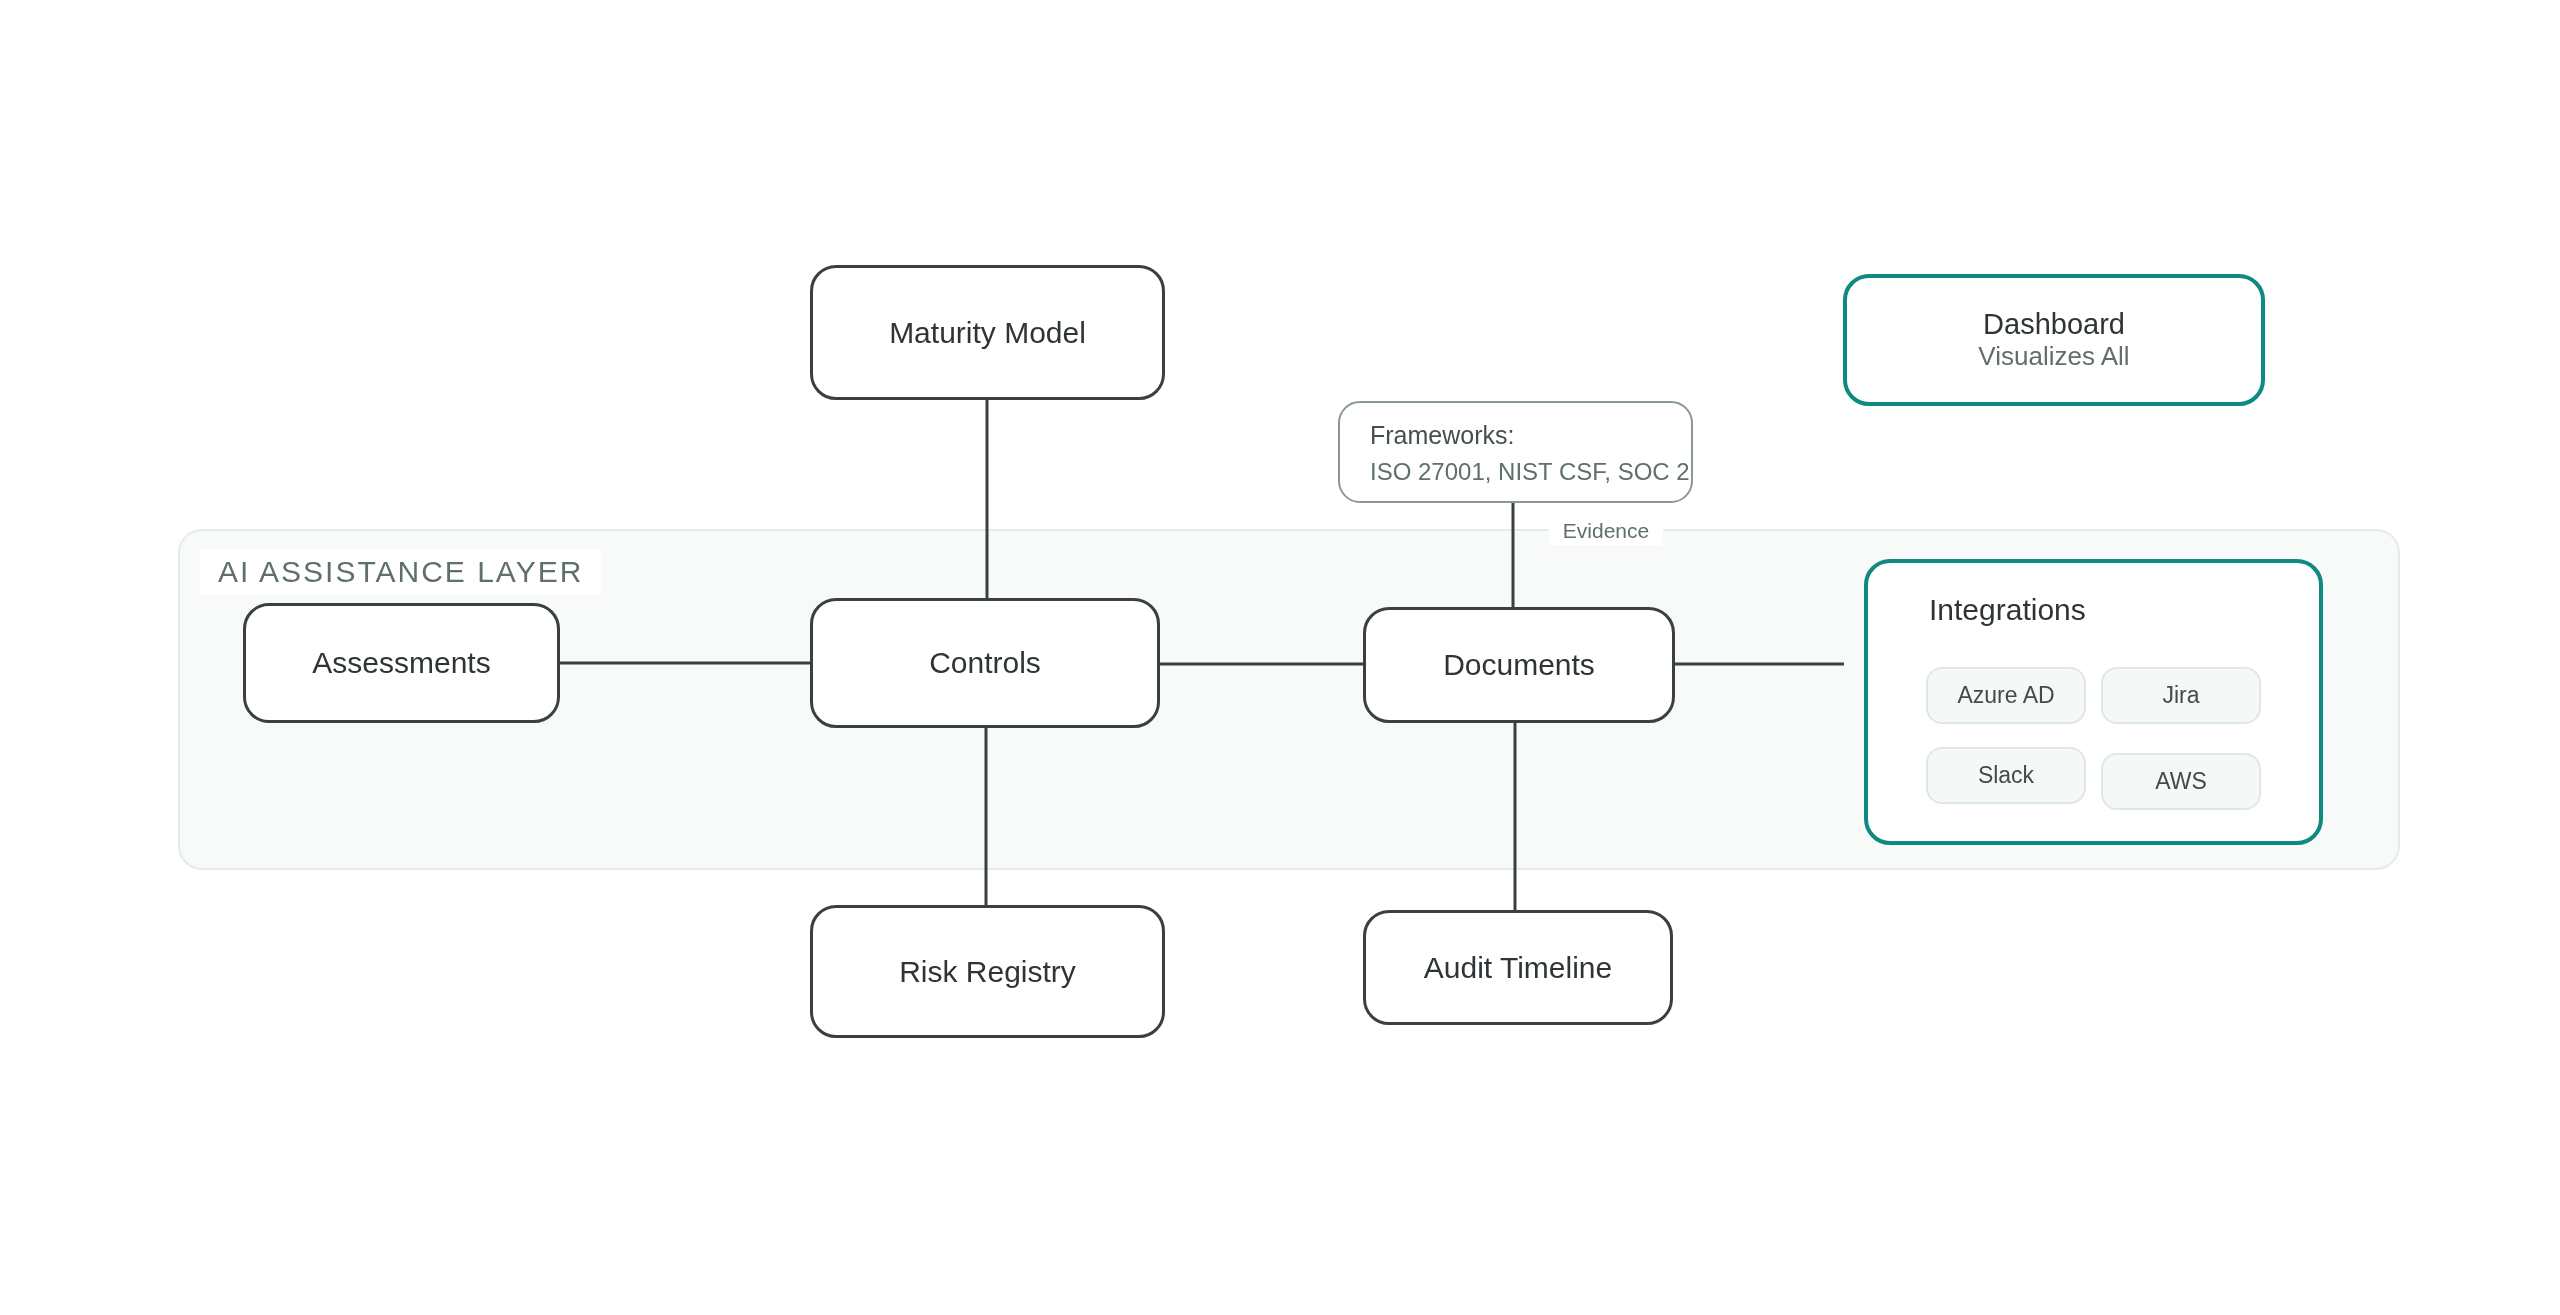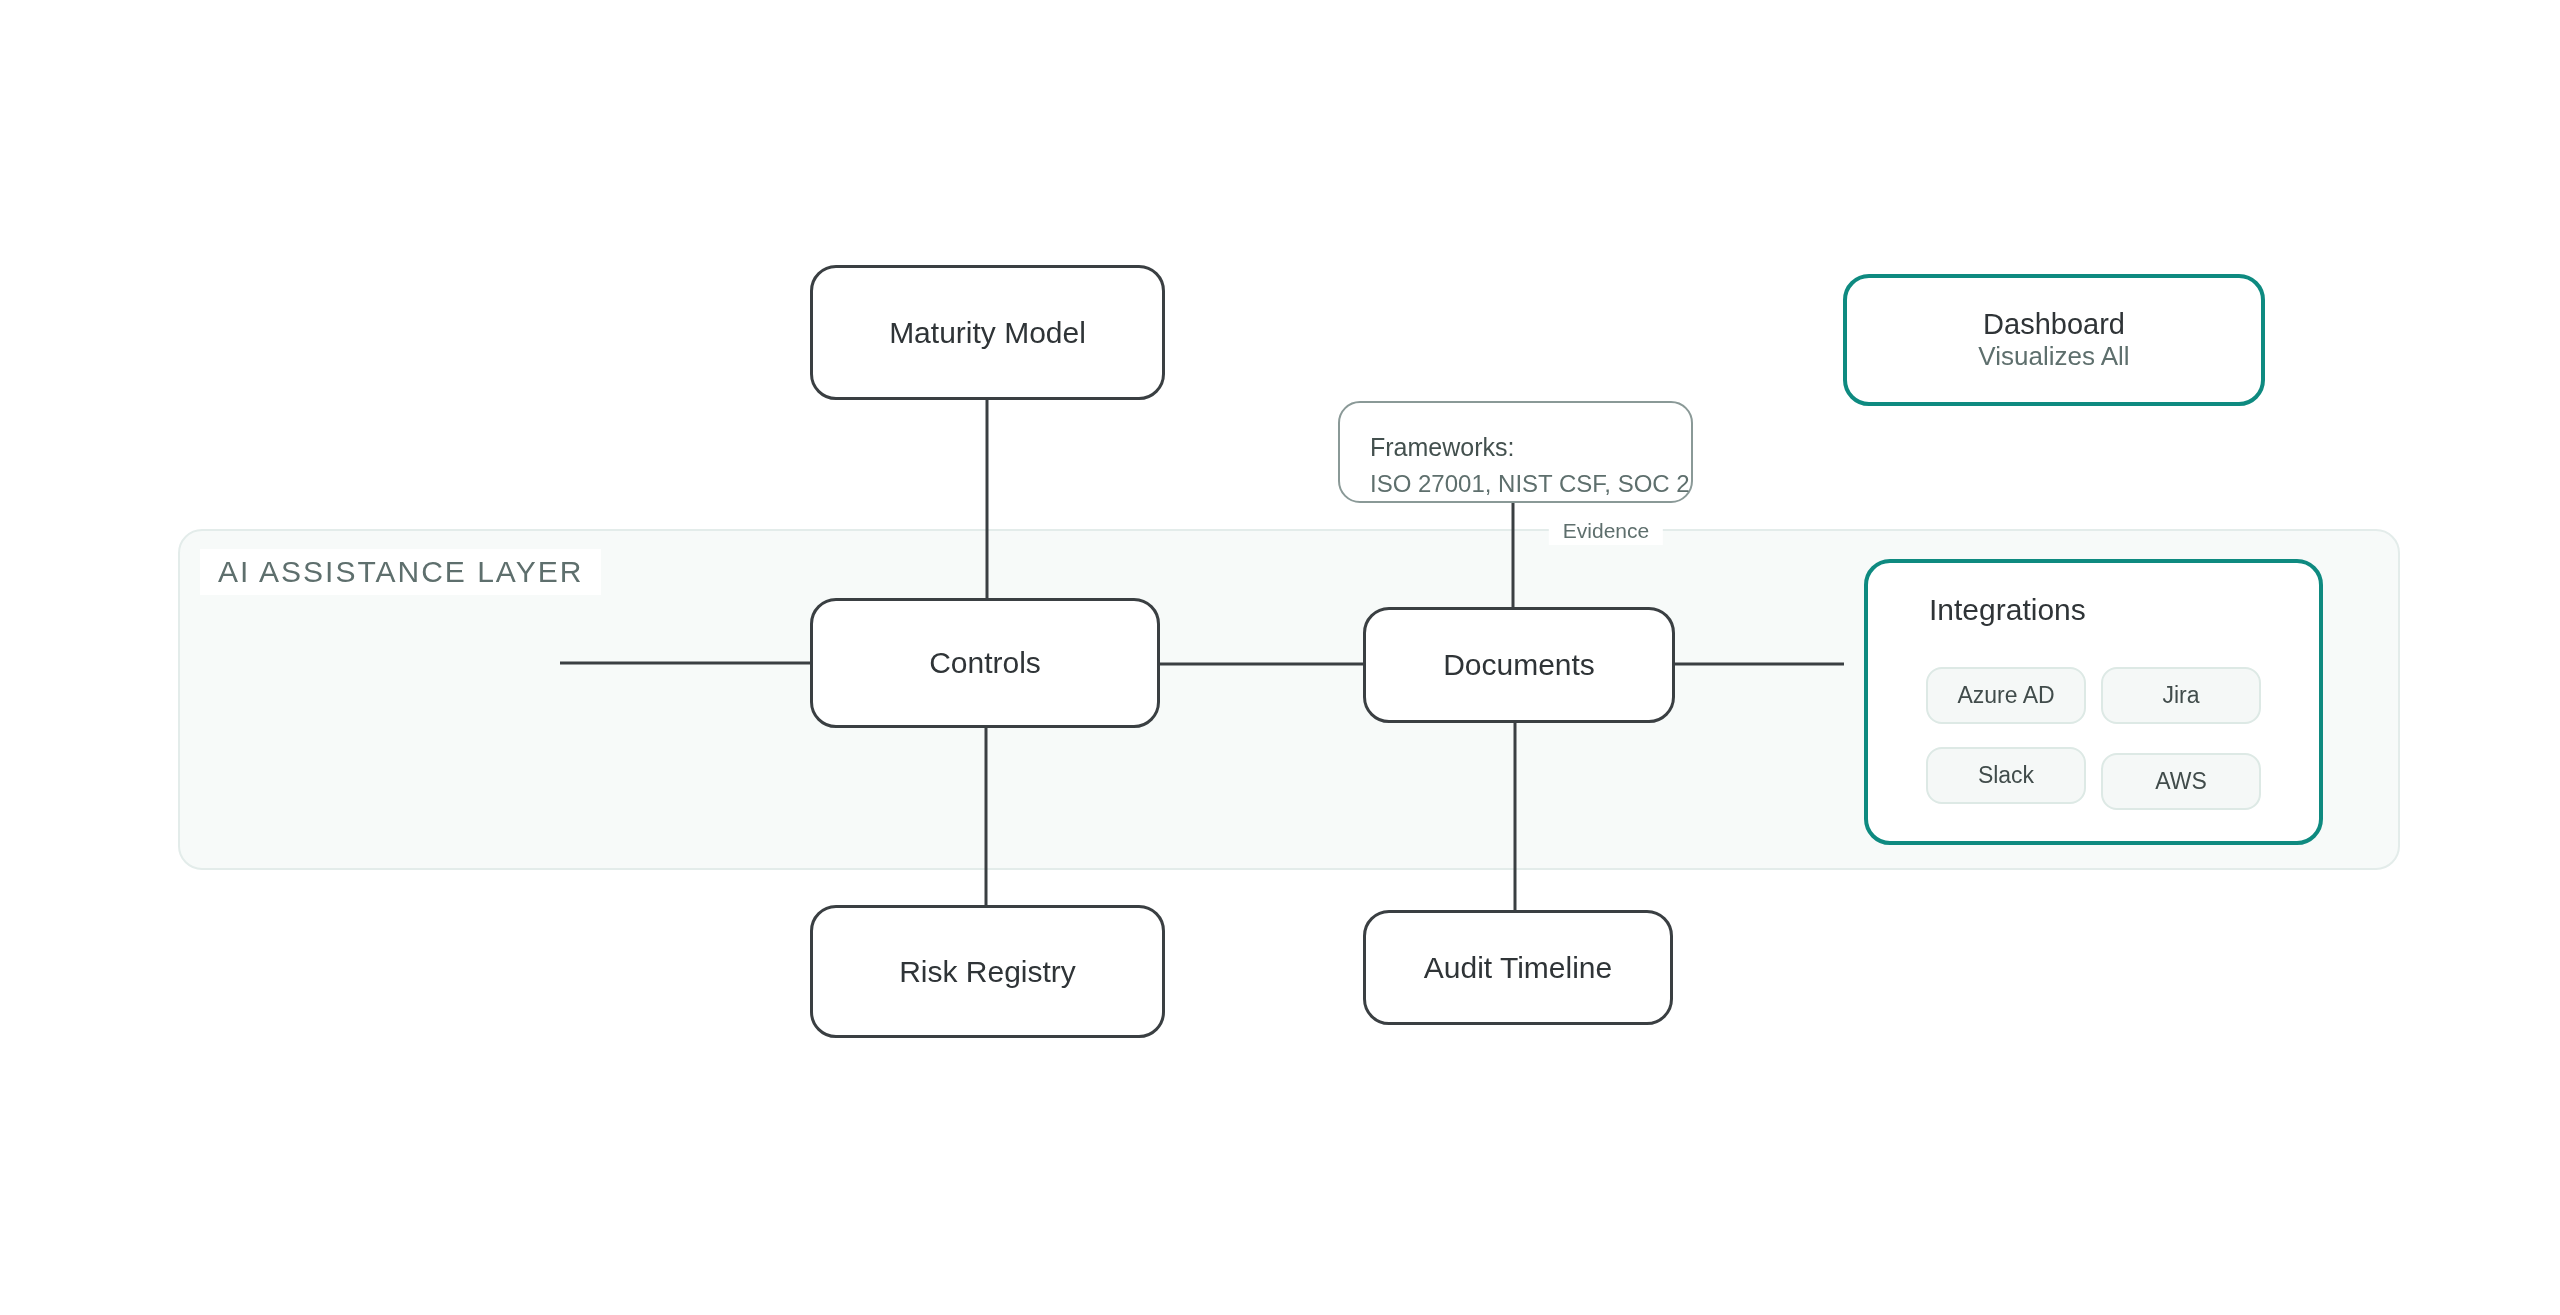--- a/index.html
+++ b/index.html
@@ -43,21 +43,21 @@
   .n-assessments{left:243px;top:603px;width:317px;height:120px;}
   .n-controls{left:810px;top:598px;width:350px;height:130px;}
   .n-documents{left:1363px;top:607px;width:312px;height:116px;}
   .n-risk{left:810px;top:905px;width:355px;height:133px;}
   .n-audit{left:1363px;top:910px;width:310px;height:115px;}
 
   
   .n-frameworks{position:absolute;left:1338px;top:401px;width:355px;height:102px;
         background:#ffffff;border:2px solid #8A9997;border-radius:22px;
         box-sizing:border-box;padding:18px 20px 0 30px;}
-  .fw-title{font-size:25px;color:#43504E;margin:12px 0 8px 0;}
+  .fw-title{font-size:25px;color:#43504E;margin:0 0 8px 0;}
   .fw-list{font-size:24px;color:var(--text-muted);margin:0;white-space:nowrap;}
 
   
   .n-dashboard{position:absolute;left:1843px;top:274px;width:422px;height:132px;
         background:#ffffff;border:4px solid var(--accent-teal);border-radius:26px;
         box-sizing:border-box;display:flex;flex-direction:column;align-items:center;
         justify-content:center;}
   .dash-title{font-size:29px;color:var(--text-primary);}
   .dash-sub{font-size:26px;color:var(--text-muted);}
 
@@ -93,20 +93,23 @@
   </svg>
 
   <span class="band-label">AI ASSISTANCE LAYER</span>
 
   <span class="edge-label">Evidence</span>
 
   <div class="node n-maturity">
     <span class="lbl">Maturity Model</span>
   </div>
 
+  <div class="node n-assessments">
+    <span class="lbl">Assessments</span>
+  </div>
 
   <div class="node n-controls">
     <span class="lbl">Controls</span>
   </div>
 
   <div class="node n-documents">
     <span class="lbl">Documents</span>
   </div>
 
   <div class="node n-risk">

